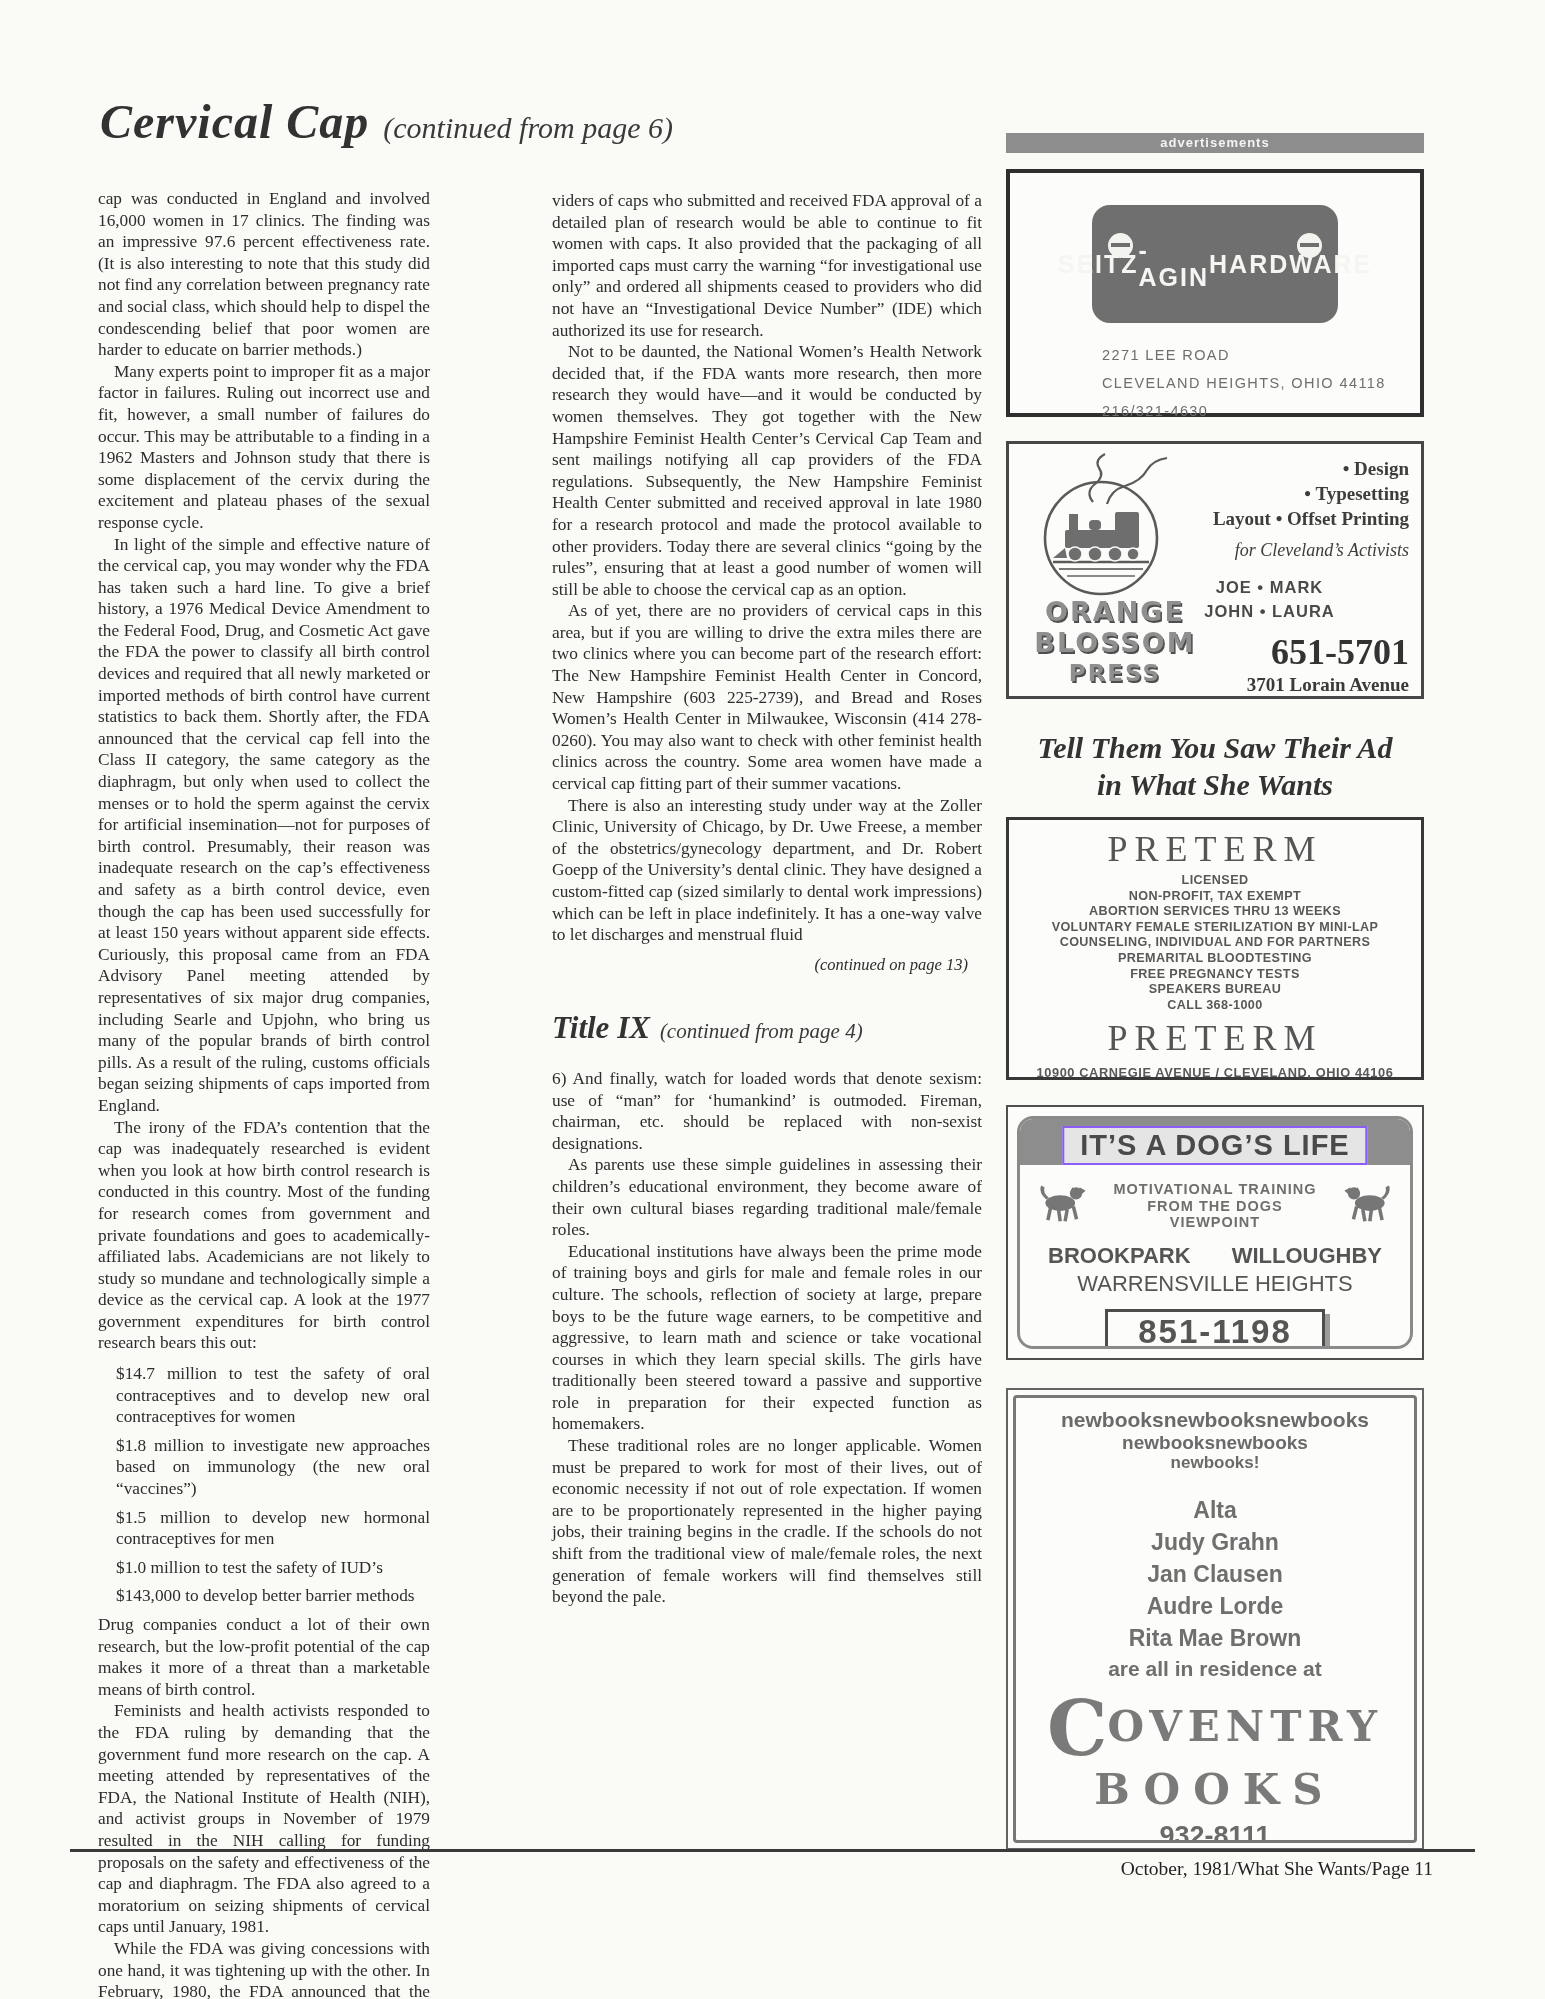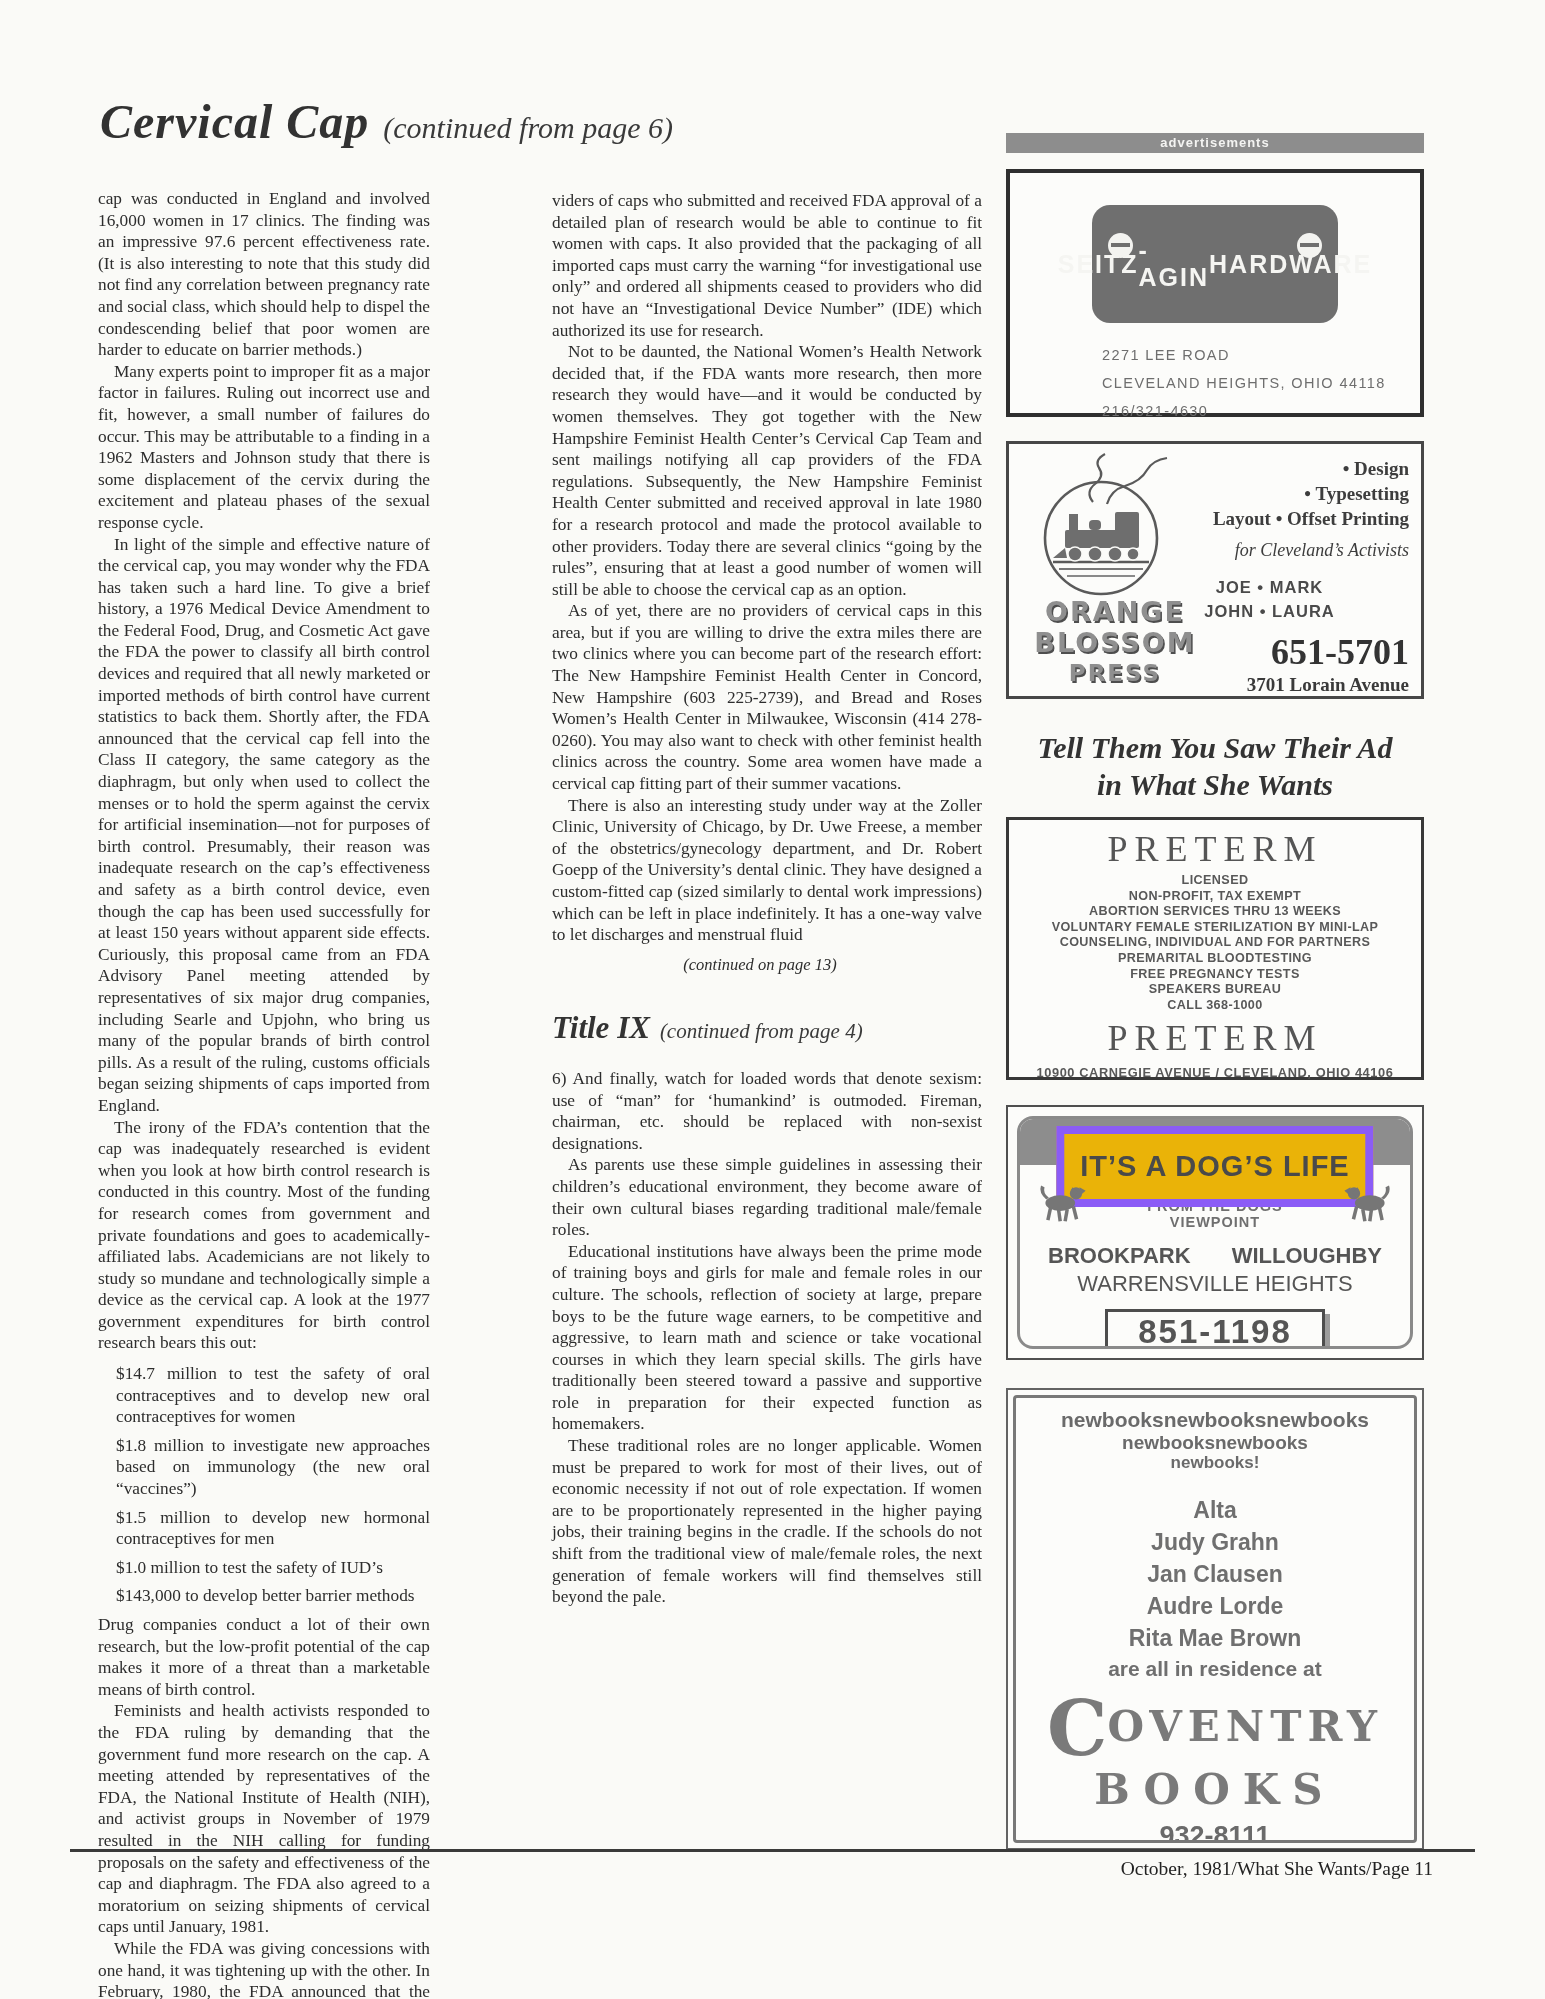--- a/index.html
+++ b/index.html
@@ -10,21 +10,21 @@
   .masthead .big{font-size:48px;font-weight:bold;font-style:italic;letter-spacing:1px;color:#323232;}
   .masthead .cont{font-size:30px;font-style:italic;margin-left:14px;color:#3a3a3a;}
   
   .col{position:absolute;font-size:17.3px;line-height:21.6px;text-align:justify;}
   .col-left{left:98px;top:188px;width:332px;}
   .col-mid{left:552px;top:190px;width:430px;}
   .col p{margin:0;text-indent:16px;}
   .col p.noindent{text-indent:0;}
   .exp-list{margin:9px 0 7px 18px;}
   .exp-list p{text-indent:0;margin:0 0 7px 0;}
-  .cont-note{font-style:italic;text-align:center;margin-top:8px !important;text-indent:0 !important;
+  .cont-note{font-style:italic;text-align:right;margin-top:8px !important;text-indent:0 !important;
              padding-right:14px;font-size:16.5px;}
   .section-head{margin:42px 0 24px 0;font-weight:normal;}
   .section-head .h-main{font-size:31px;font-weight:bold;font-style:italic;color:#333;}
   .section-head .h-cont{font-size:21px;font-style:italic;margin-left:10px;color:#3a3a3a;}
   
   .ads{position:absolute;left:1006px;top:133px;width:418px;font-family:"Liberation Sans",sans-serif;}
   .ads-bar{height:20px;background:#8d8d8d;color:#f4f4f2;font-size:13px;font-weight:bold;
            letter-spacing:1px;text-align:center;line-height:20px;margin-bottom:16px;}
   .ad{box-sizing:border-box;background:#fcfcfa;}
   
@@ -58,22 +58,22 @@
   
   .preterm{height:263px;border:3px solid #383838;margin-bottom:25px;text-align:center;padding-top:8px;}
   .pt-title{font-family:"Liberation Serif",serif;font-size:36px;letter-spacing:7px;color:#555;}
   .pt-lines{margin-top:3px;font-size:12.6px;line-height:15.6px;color:#585858;letter-spacing:.4px;font-weight:bold;}
   .pt-title2{font-family:"Liberation Serif",serif;font-size:36px;letter-spacing:7px;color:#555;margin-top:4px;}
   .pt-addr{font-size:12.8px;color:#585858;margin-top:6px;letter-spacing:.6px;font-weight:bold;}
   
   .dogs{height:255px;border:2px solid #4f4f4f;margin-bottom:28px;padding:9px;}
   .dogs-inner{height:100%;box-sizing:border-box;border:3px solid #8a8a8a;border-radius:16px;position:relative;overflow:hidden;}
   .dog-banner{height:46px;background:#8d8d8d;border-radius:12px 12px 0 0;}
-  .dog-label{position:absolute;left:50%;transform:translateX(-50%);top:7px;background:#eab308;
-             border:8px solid #8b5cf6;padding:16px 16px;font-weight:bold;font-size:29px;
+  .dog-label{position:absolute;left:50%;transform:translateX(-50%);top:7px;background:#e5e5e5;
+             border:2px solid #8b5cf6;padding:1px 16px;font-weight:bold;font-size:29px;
              letter-spacing:1px;color:#4a4a4a;white-space:nowrap;}
   .dog-ico{position:absolute;top:62px;}
   .dog-ico.l{left:14px;} .dog-ico.r{right:14px;transform:scaleX(-1);}
   .dog-sub{margin-top:16px;text-align:center;font-weight:bold;font-size:14.5px;line-height:16.5px;
            color:#6f6f6f;letter-spacing:1px;}
   .dog-loc{display:flex;justify-content:space-between;padding:0 28px;margin-top:12px;
            font-weight:bold;font-size:22px;color:#555;}
   .dog-loc2{text-align:center;font-weight:normal;font-size:22px;color:#555;margin-top:2px;}
   .dog-phone-wrap{text-align:center;margin-top:12px;}
   .dog-phone{display:inline-block;border:3px solid #4d4d4d;box-shadow:5px 5px 0 #9c9c9c;

